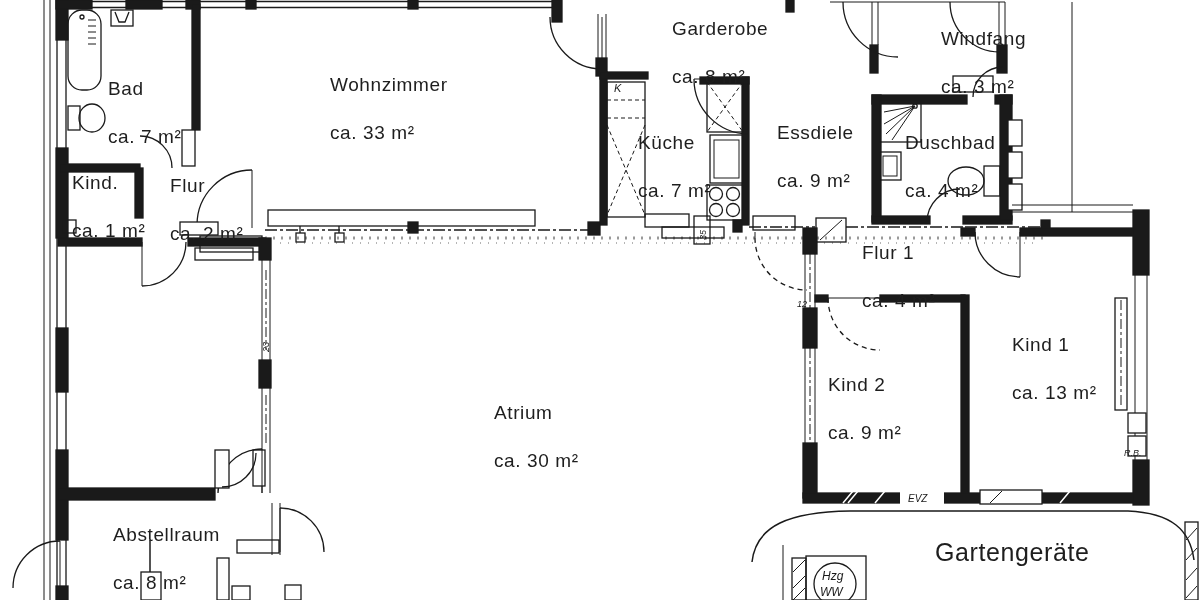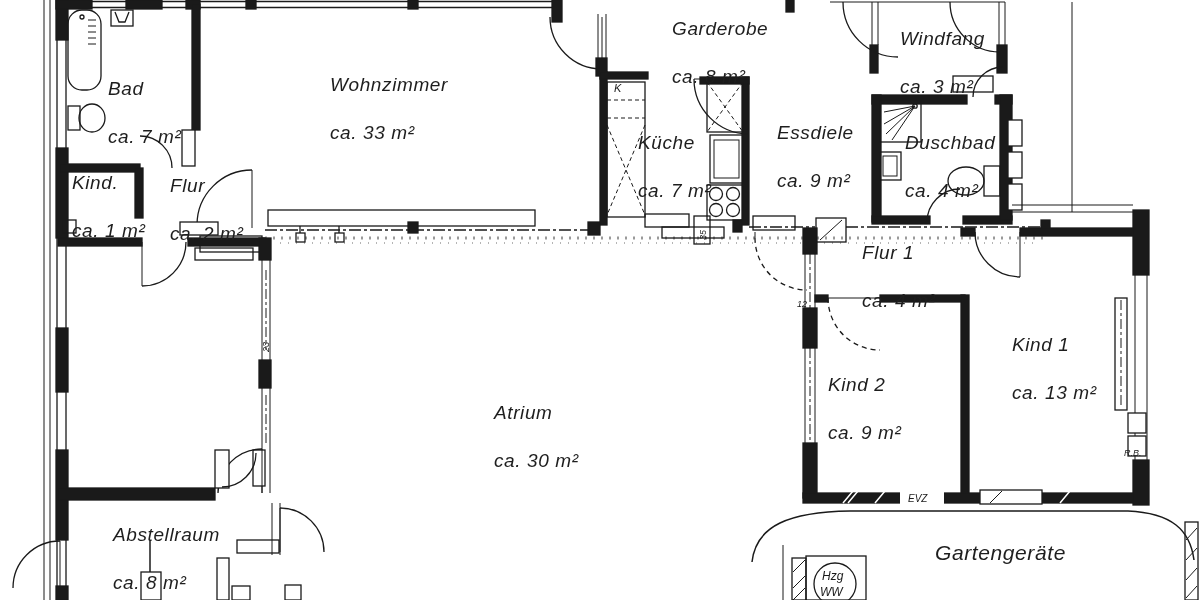--- a/index.html
+++ b/index.html
@@ -2,25 +2,25 @@
 <html><head>
 <meta charset="utf-8">
 <style>
   html,body{margin:0;padding:0;background:#e8e8e8;}
   .plan{
     position:relative;width:1200px;height:600px;background:#ffffff;
     overflow:hidden;font-family:"Liberation Sans",sans-serif;
   }
   .plan svg{position:absolute;left:0;top:0;}
   .room-label{
-    position:absolute;font-style:italic;color:#1e1e1e;
+    position:absolute;color:#1e1e1e;
     font-size:19px;line-height:25px;letter-spacing:.6px;white-space:nowrap;
   }
   .room-label .area{display:block;margin-top:23px;}
-  .single-line{font-size:21px;}
+  .single-line{font-size:25px;}
 </style>
 </head>
 <body>
 
 <div class="plan">
 
 <svg width="1200" height="600" viewBox="0 0 1200 600">
   <g stroke="#1a1a1a" fill="none" stroke-width="1.3">
 
     <g>
@@ -304,21 +304,21 @@
     <text x="822" y="580" font-size="12">Hzg</text>
     <text x="820" y="596" font-size="12">WW</text>
   </g>
 </svg>
 
 <div class="room-label" style="left:108px;top:76px"><span>Bad</span><span class="area">ca. 7 m²</span></div>
 <div class="room-label" style="left:72px;top:170px"><span>Kind.</span><span class="area">ca. 1 m²</span></div>
 <div class="room-label" style="left:170px;top:173px"><span>Flur</span><span class="area">ca. 2 m²</span></div>
 <div class="room-label" style="left:330px;top:72px"><span>Wohnzimmer</span><span class="area">ca. 33 m²</span></div>
 <div class="room-label" style="left:672px;top:16px"><span>Garderobe</span><span class="area">ca. 8 m²</span></div>
-<div class="room-label" style="left:900px;top:26px"><span>Windfang</span><span class="area">ca. 3 m²</span></div>
+<div class="room-label" style="left:941px;top:26px"><span>Windfang</span><span class="area">ca. 3 m²</span></div>
 <div class="room-label" style="left:638px;top:130px"><span>Küche</span><span class="area">ca. 7 m²</span></div>
 <div class="room-label" style="left:777px;top:120px"><span>Essdiele</span><span class="area">ca. 9 m²</span></div>
 <div class="room-label" style="left:905px;top:130px"><span>Duschbad</span><span class="area">ca. 4 m²</span></div>
 <div class="room-label" style="left:862px;top:240px"><span>Flur 1</span><span class="area">ca. 4 m²</span></div>
 <div class="room-label" style="left:828px;top:372px"><span>Kind 2</span><span class="area">ca. 9 m²</span></div>
 <div class="room-label" style="left:1012px;top:332px"><span>Kind 1</span><span class="area">ca. 13 m²</span></div>
 <div class="room-label" style="left:494px;top:400px"><span>Atrium</span><span class="area">ca. 30 m²</span></div>
 <div class="room-label" style="left:113px;top:522px"><span>Abstellraum</span><span class="area">ca. 8 m²</span></div>
 <div class="room-label single-line" style="left:935px;top:540px"><span>Gartengeräte</span></div>
 

